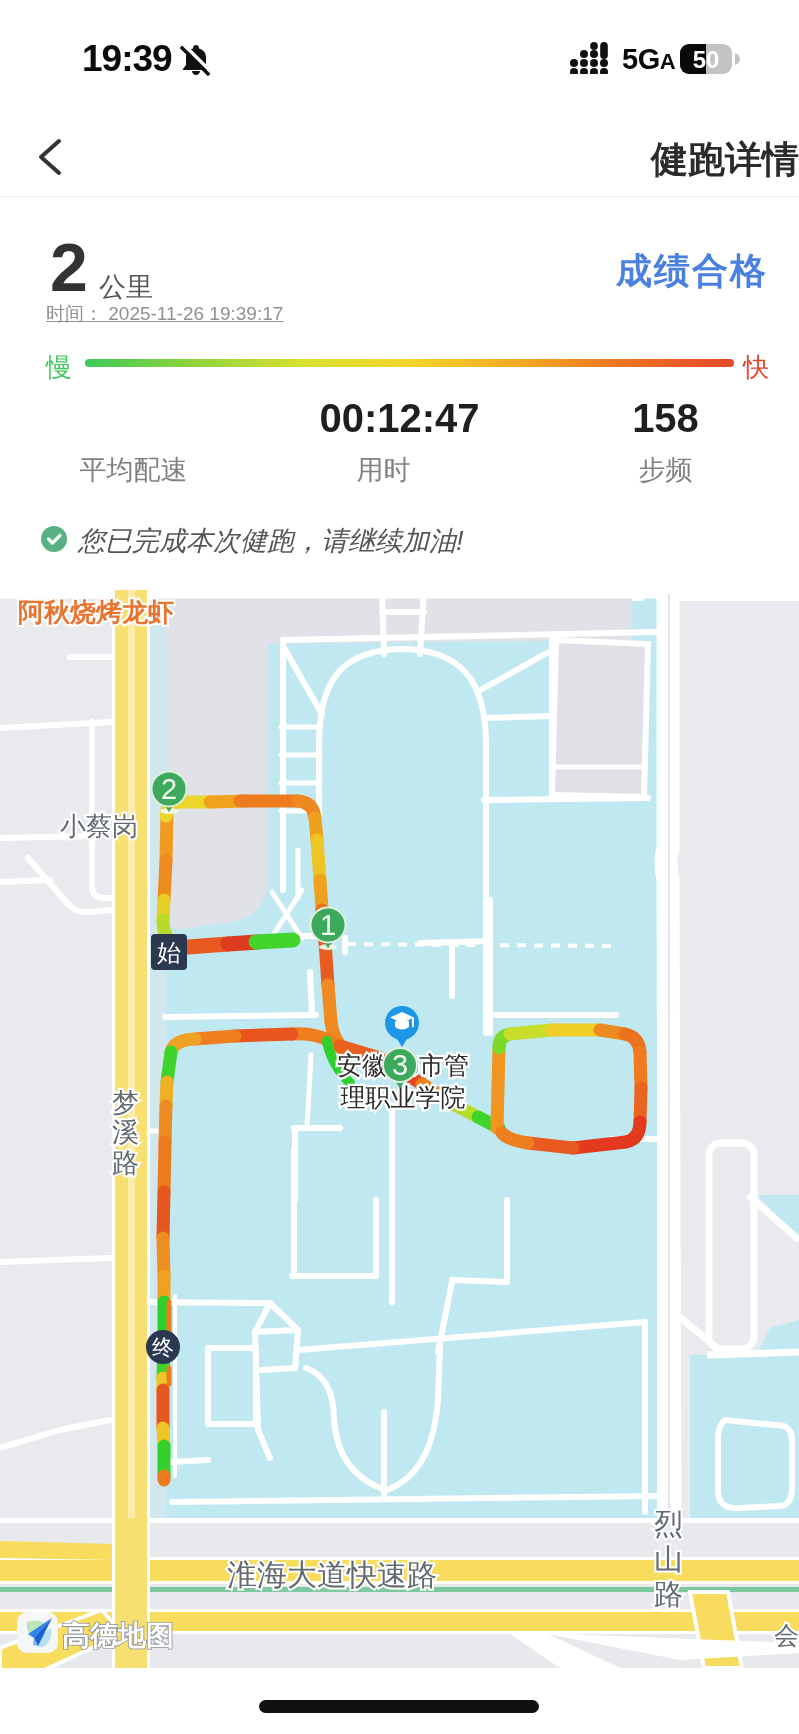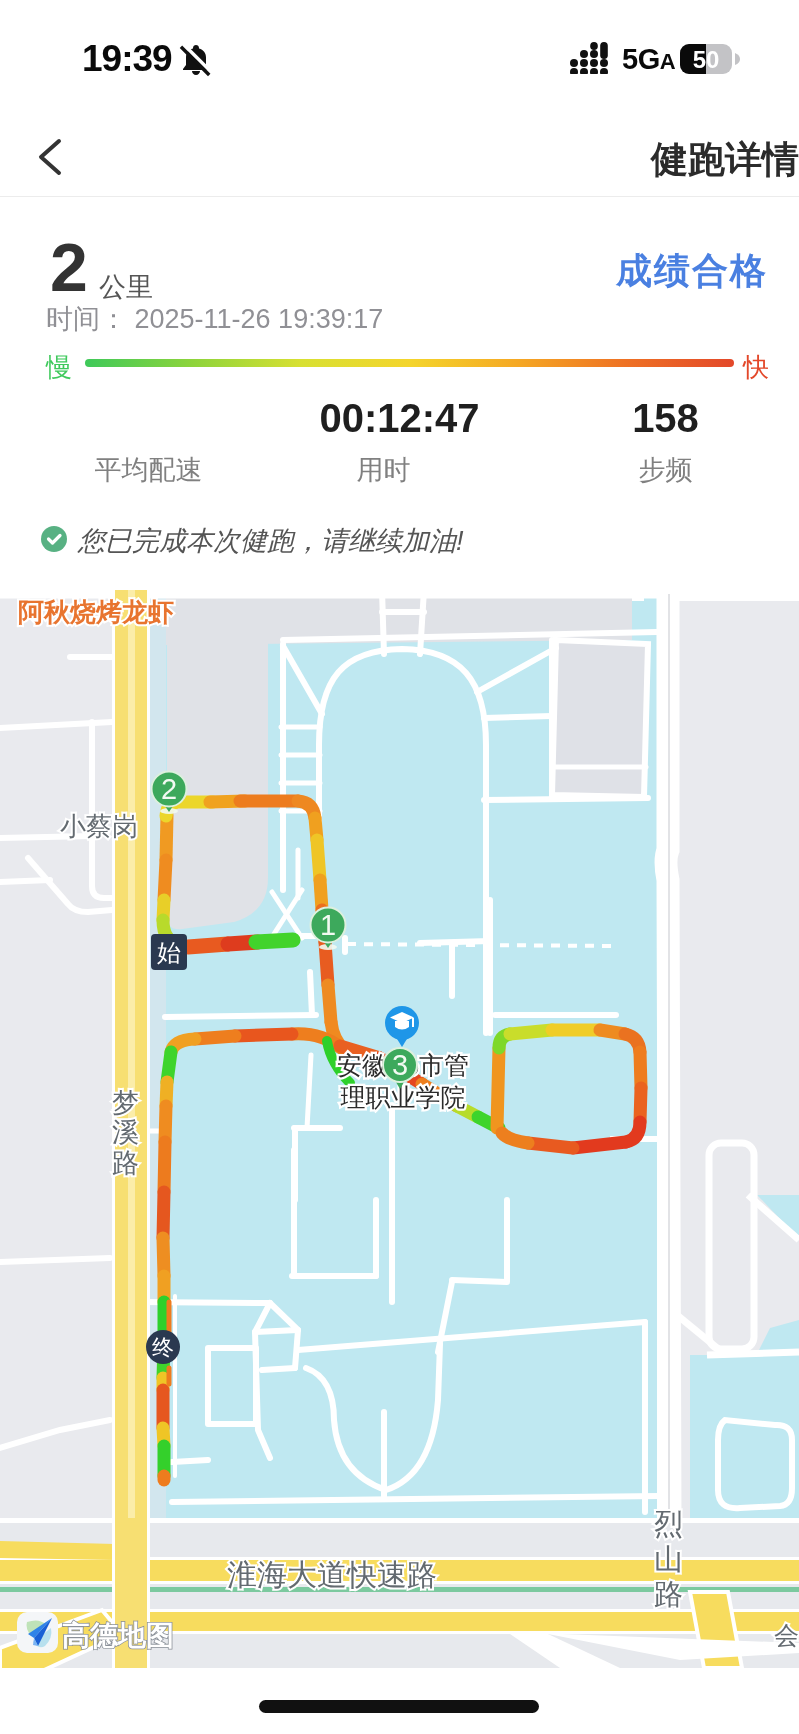--- a/index.html
+++ b/index.html
@@ -8,21 +8,21 @@
 .abs{position:absolute;}
 
 #time{left:82px;top:38px;font-size:37px;font-weight:bold;color:#0a0a0a;letter-spacing:-1px;text-align:right;}
 
 #title{left:0;top:135px;width:799px;text-align:right;font-size:37px;color:#2b2b2b;font-weight:600;}
 #navline{left:0;top:196px;width:799px;height:1px;background:#ececec;}
 
 #big2{left:50px;top:228px;font-size:68px;font-weight:bold;color:#333;}
 #gongli{left:99px;top:262px;font-size:27px;color:#555;margin-top:7px;}
 #score{right:31px;top:247px;letter-spacing:2px;font-size:36px;font-weight:bold;color:#4a80e1;}
-#timerow{left:46px;top:301px;font-size:27px;color:#909095;}
+#timerow{left:46px;top:301px;font-size:19px;color:#909095;text-decoration:underline;}
 #slow{left:46px;top:350px;font-size:26px;color:#3fc95c;}
 #fast{right:30px;top:350px;font-size:26px;color:#e3482a;}
 #gbar{left:85px;top:359px;width:649px;height:8px;border-radius:4px;
 background:linear-gradient(to right,#3ec95a,#8ed43b,#d8e032,#f4d52c,#f5a824,#ee7124,#e3482a);}
 .statnum{top:396px;font-size:40px;font-weight:bold;color:#1f1f1f;text-align:center;width:267px;}
 .statlab{top:452px;font-size:27px;color:#808080;text-align:center;width:267px;}
 #msg{left:78px;top:523px;font-size:27px;color:#555;font-style:italic;}
 #chk{left:41px;top:526px;width:26px;height:26px;border-radius:50%;background:#58b183;}
 
 #homebar{left:259px;top:1700px;width:280px;height:13px;border-radius:7px;background:#111;}
@@ -71,21 +71,21 @@
 
   <div class="abs" id="big2">2</div>
   <div class="abs" id="gongli">公里</div>
   <div class="abs" id="score">成绩合格</div>
   <div class="abs" id="timerow">时间：&nbsp;2025-11-26 19:39:17</div>
   <div class="abs" id="slow">慢</div>
   <div class="abs" id="fast">快</div>
   <div class="abs" id="gbar"></div>
   <div class="abs statnum" style="left:266px;text-align:center;">00:12:47</div>
   <div class="abs statnum" style="left:532px;">158</div>
-  <div class="abs statlab" style="left:0px;padding-left:15px;">平均配速</div>
+  <div class="abs statlab" style="left:0px;">平均配速</div>
   <div class="abs statlab" style="left:250px;">用时</div>
   <div class="abs statlab" style="left:532px;">步频</div>
   <div class="abs" id="chk"></div>
   <svg class="abs" style="left:41px;top:526px" width="26" height="26" viewBox="0 0 26 26">
     <path d="M7.5 13 L11.5 17 L19 9.5" fill="none" stroke="#fff" stroke-width="3.2" stroke-linecap="round" stroke-linejoin="round"></path>
   </svg>
   <div class="abs" id="msg">您已完成本次健跑，请继续加油!</div>
 
   <svg class="abs" style="left:0;top:590px" width="799" height="1078" viewBox="0 590 799 1078">
 

